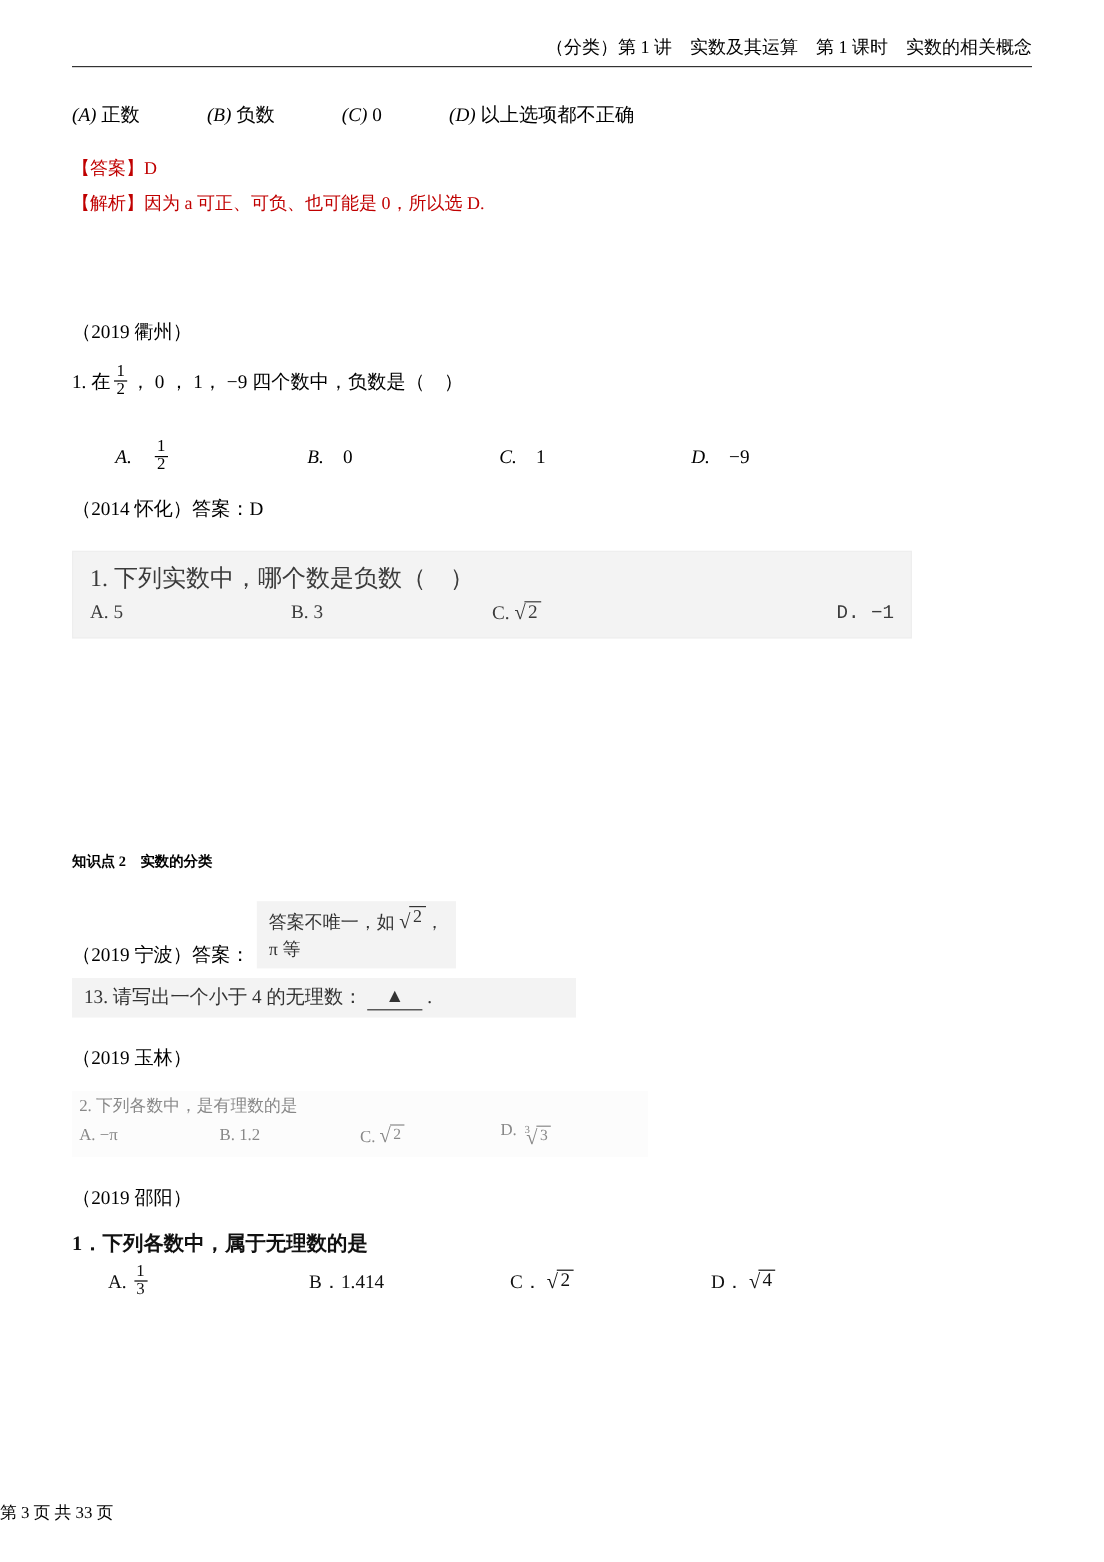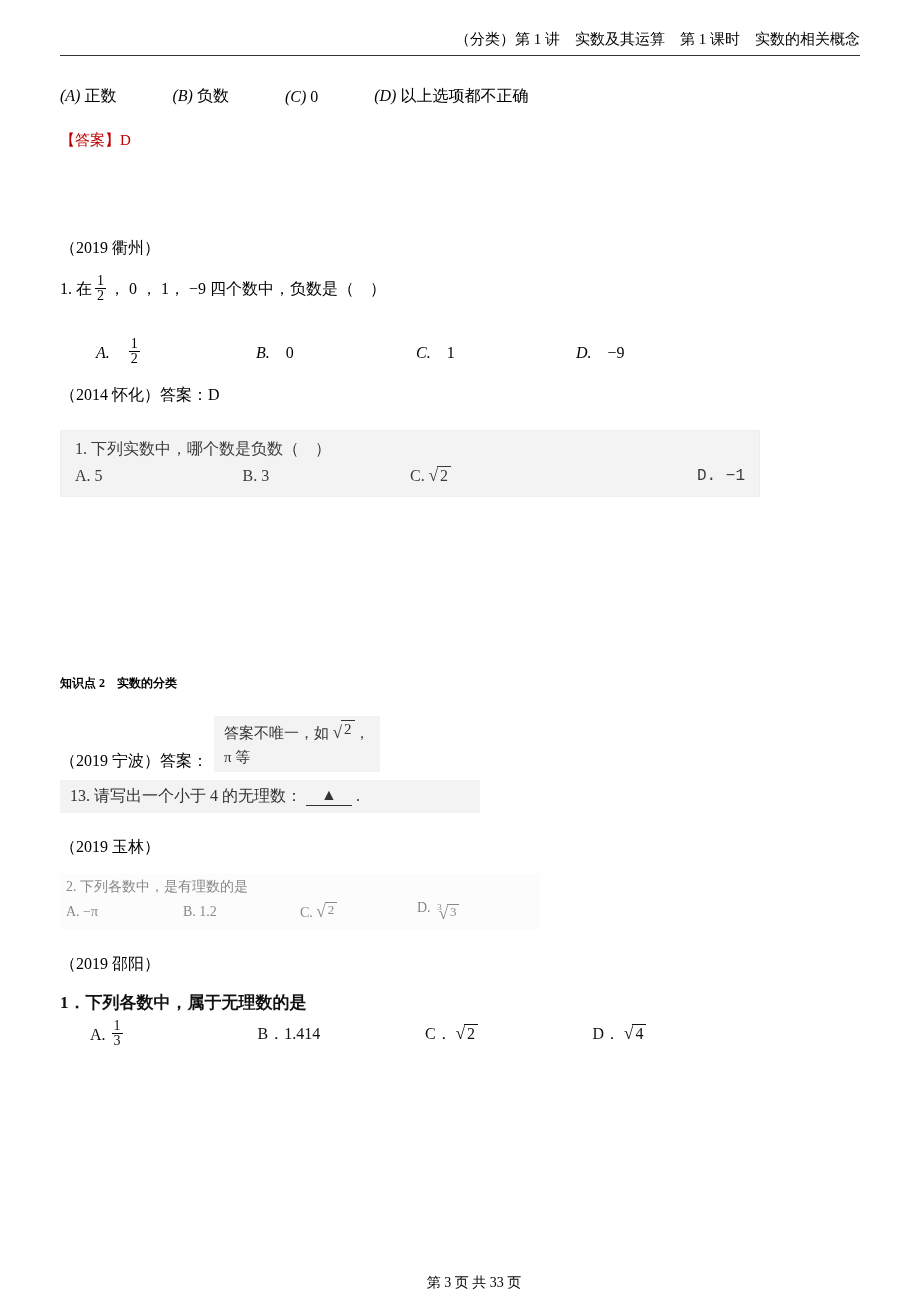--- a/index.html
+++ b/index.html
@@ -54,21 +54,21 @@
     background: #f3f3f3;
     border: 1px solid #eee;
     padding: 8px 14px 10px 14px;
     margin: 6px 0 8px 0;
     color: #3b3b3b;
     font-family: "SimSun", serif;
   }
   .scan-block.wide { width: 700px; }
   .scan-row { display:flex; align-items:center; }
   .scan-row .scell { flex:1; }
-  .scan-q { margin-bottom: 6px; font-size:16px;}
+  .scan-q { margin-bottom: 6px; font-size:20px;}
 
   .section { font-weight: bold; margin: 60px 0 24px 0; font-size: 12px;}
   .ningbo { display:flex; align-items:flex-end; margin: 10px 0 8px 0;}
   .ningbo .lab { font-size:16px; }
   .ningbo-ans {
     background:#f3f3f3;
     padding:4px 10px;
     margin-left: 6px;
     font-size:15px;
     color:#333;
@@ -109,21 +109,21 @@
   .sqrt { display:inline-flex; align-items:flex-start;}
   .sqrt::before { content:"√"; font-size:17px; margin-right:-1px;}
   .sqrt .radicand { border-top:1.2px solid currentColor; padding:0 3px; line-height:1.1;}
   .cbrt { display:inline-flex; align-items:flex-start; position:relative;}
   .cbrt .idx { font-size:9px; position:relative; top:-2px; left:3px;}
   .cbrt::after { content:""; }
   .cbrt .rad { display:inline-flex; align-items:flex-start;}
   .cbrt .rad::before { content:"√"; font-size:17px; margin-right:-1px;}
   .cbrt .rad .radicand { border-top:1.2px solid currentColor; padding:0 3px; line-height:1.1;}
 
-  .footer { text-align:center; font-size:14px; position:absolute; bottom:10px; left:0; right:0;padding-left:28px;}
+  .footer { font-size:14px; position:absolute; bottom:32px; left:0; right:0;}
 </style>
 </head>
 <body>
 
 <div class="page">
 
   <div class="header">（分类）第 1 讲　实数及其运算　第 1 课时　实数的相关概念</div>
 
   <div class="options-row">
     <span class="opt">
@@ -139,20 +139,23 @@
       <span>0</span>
     </span>
     <span class="opt">
       <span class="italic">(D)</span>
       <span>以上选项都不正确</span>
     </span>
   </div>
 
   <div class="red">
     <span>【答案】</span><span>D</span>
+  </div>
+  <div class="red">
+    <span>【解析】</span><span>因为 a 可正、可负、也可能是 0，所以选 D.</span>
   </div>
 
   <div style="height:50px"></div>
 
   <div class="year-tag">（2019 衢州）</div>
 
   <div class="q-line">
     <span>1. 在</span>
     <span class="frac">
       <span class="num">1</span>

